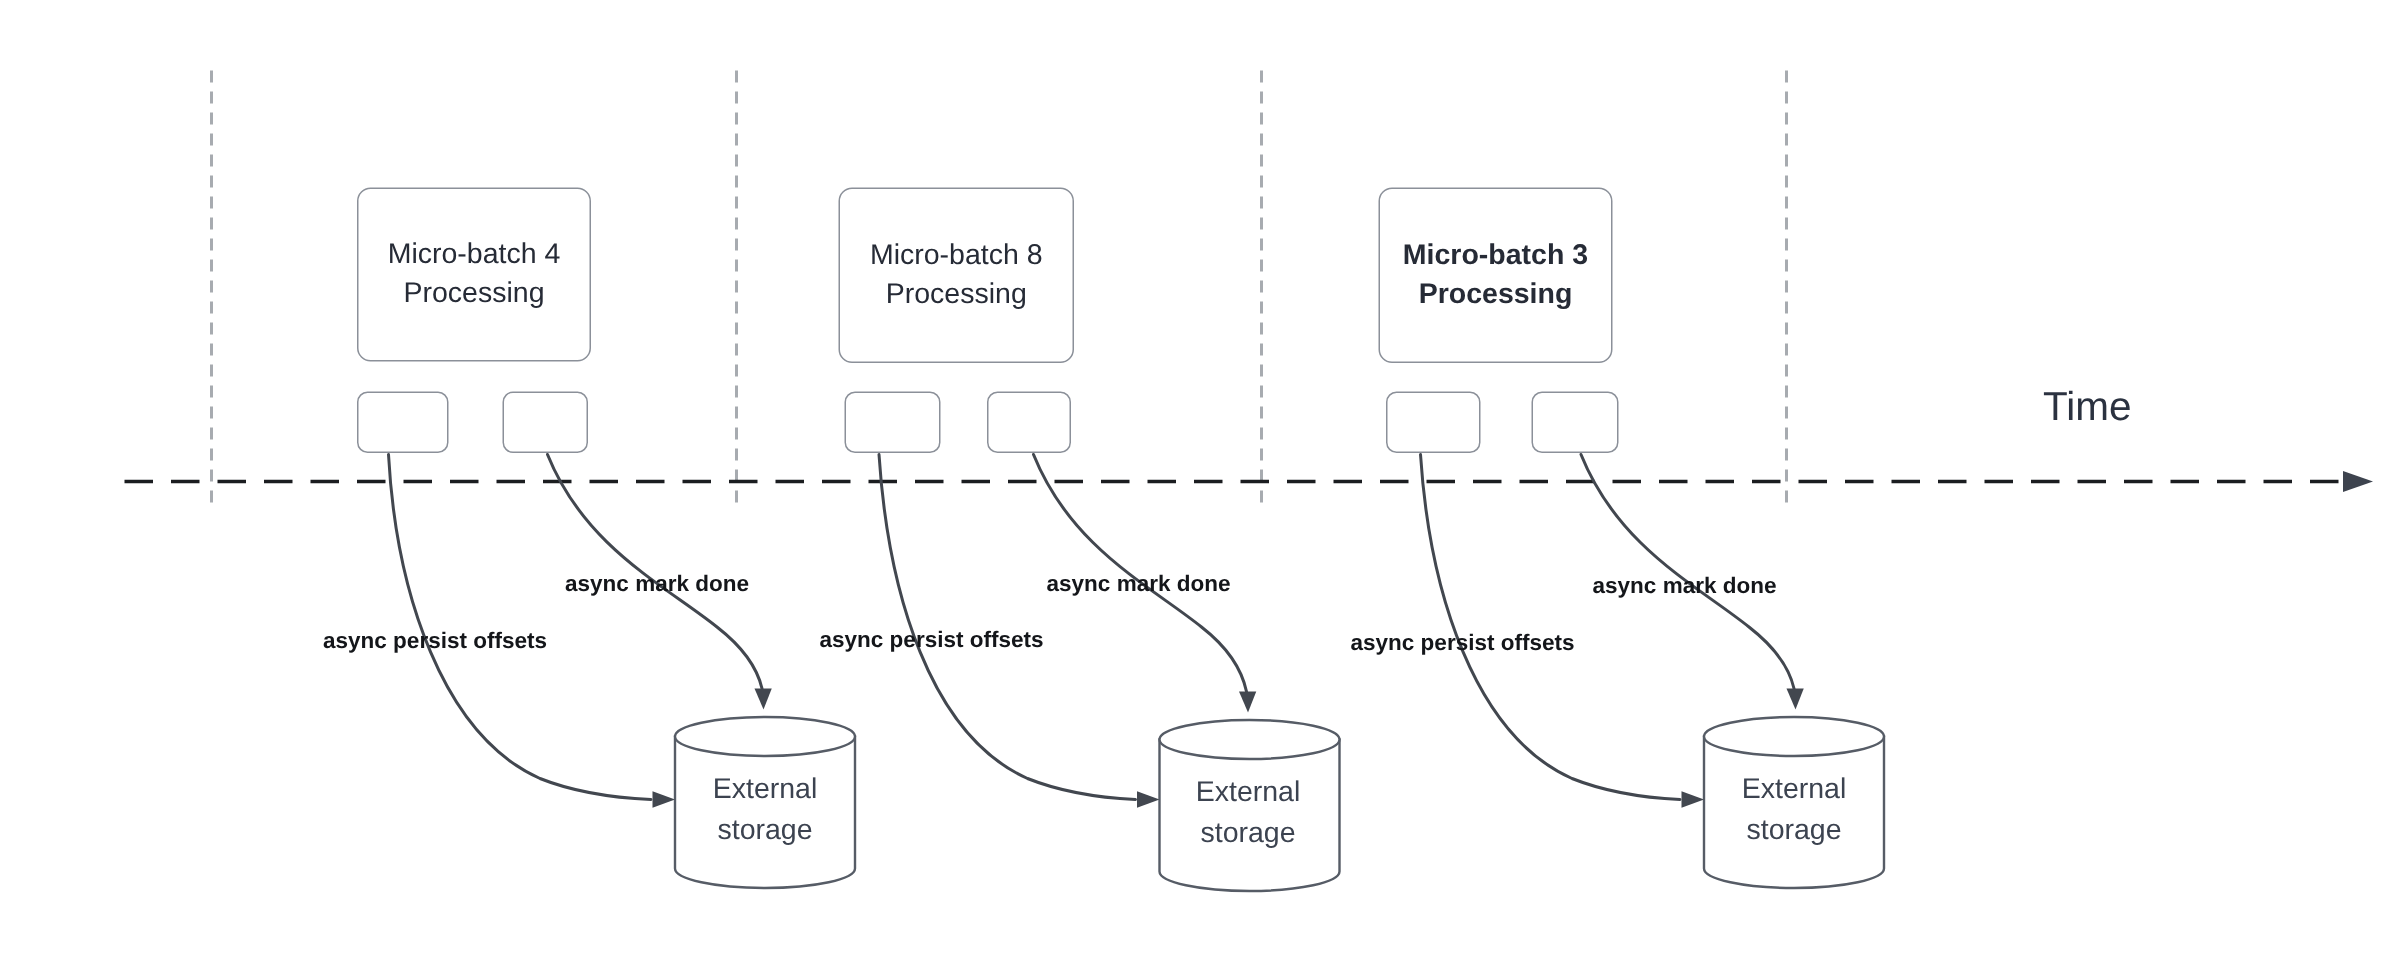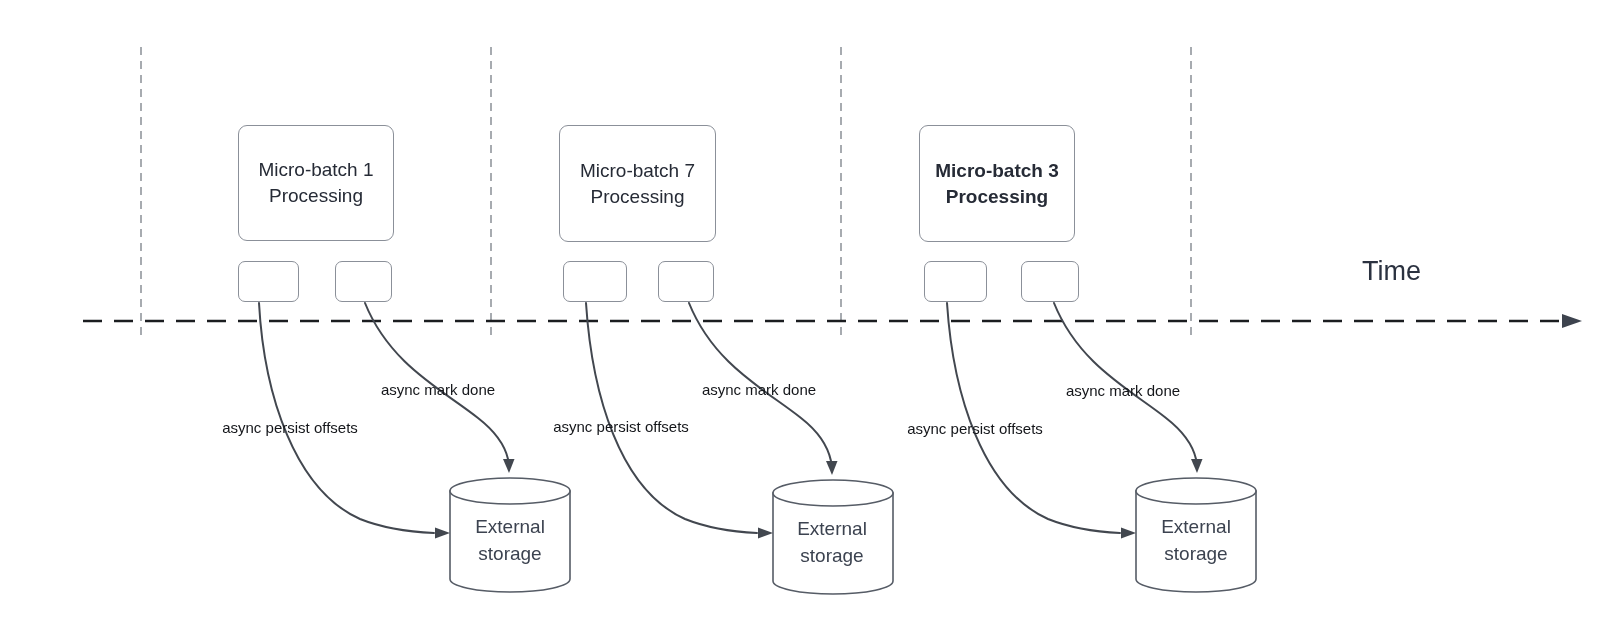--- a/index.html
+++ b/index.html
@@ -42,21 +42,21 @@
     position:absolute;top:261px;height:39px;
     background:#ffffff;border:1.5px solid #8b9099;border-radius:7px;
   }
   #s1a{left:238px;width:59px;} #s1b{left:335px;width:55px;}
   #s2a{left:563px;width:62px;} #s2b{left:658px;width:54px;}
   #s3a{left:924px;width:61px;} #s3b{left:1021px;width:56px;}
 
   
   .alabel{
     position:absolute;transform:translateX(-50%);
-    font-weight:normal;font-size:15px;color:#14161a;white-space:nowrap;
+    font-weight:bold;font-size:15px;color:#14161a;white-space:nowrap;
   }
   #p1{left:290px;top:419px;} #p2{left:621px;top:418px;} #p3{left:975px;top:420px;}
   #d1{left:438px;top:381px;} #d2{left:759px;top:381px;} #d3{left:1123px;top:382px;}
 
   
   .cyltext{
     position:absolute;transform:translateX(-50%);
     text-align:center;font-size:19px;line-height:27px;color:#3c4350;
   }
   #ct1{left:510px;top:513px;} #ct2{left:832px;top:515px;} #ct3{left:1196px;top:513px;}
@@ -109,25 +109,25 @@
       <polygon class="chead" points="832,475 826,461 837.5,461"></polygon>
 
       <path class="conn" d="M947,303 C953,395 983,490 1048,519 C1073,529 1099,532 1120,533"></path>
       <polygon class="chead" points="1136,533 1121,527.5 1121,538.5"></polygon>
       <path class="conn" d="M1054,303 C1079,365 1131,390 1166,418 C1184,432 1193,446 1196,459"></path>
       <polygon class="chead" points="1197,473 1191,459 1202.5,459"></polygon>
     </g>
   </svg>
 
   <div class="bigbox" id="bb1">
-    <span>Micro-batch 1</span>
+    <span>Micro-batch 4</span>
     <span>Processing</span>
   </div>
   <div class="bigbox" id="bb2">
-    <span>Micro-batch 7</span>
+    <span>Micro-batch 8</span>
     <span>Processing</span>
   </div>
   <div class="bigbox" id="bb3">
     <span>Micro-batch 3</span>
     <span>Processing</span>
   </div>
 
   <div class="sbox" id="s1a"></div>
   <div class="sbox" id="s1b"></div>
   <div class="sbox" id="s2a"></div>

